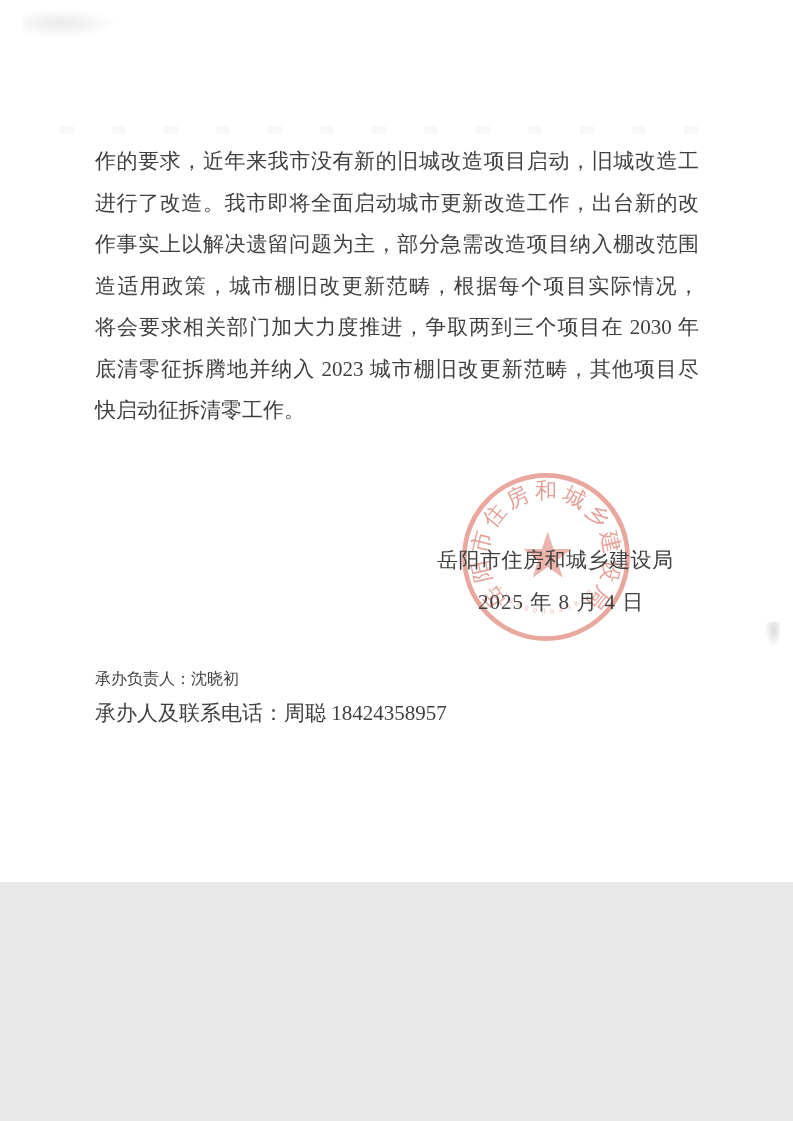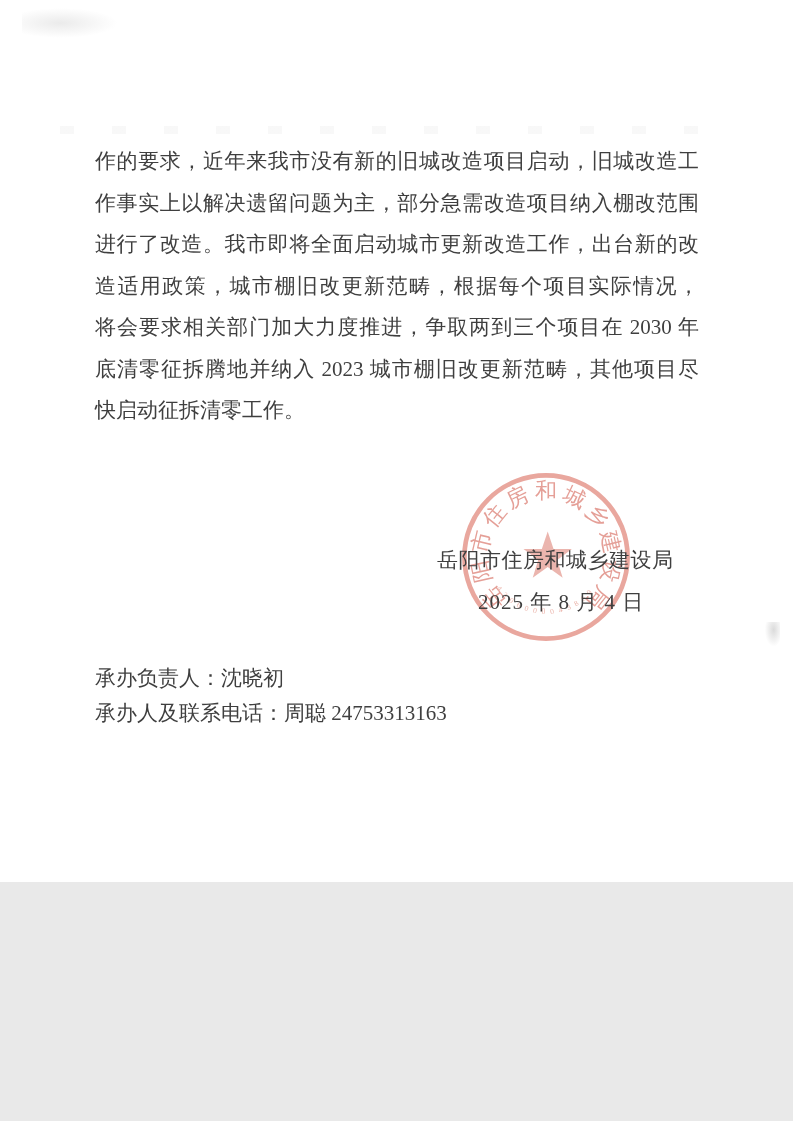--- a/index.html
+++ b/index.html
@@ -34,21 +34,21 @@
     text-align:center;
   }
   .sign-date{
     position:absolute;left:478px;top:582px;
     font-size:21px;line-height:41.5px;letter-spacing:1px;
     z-index:3;
   }
   
   .contact1{
     position:absolute;left:95px;top:661px;
-    font-size:21px;line-height:35px;
+    font-size:16px;line-height:35px;
   }
   .contact2{
     position:absolute;left:95px;top:696px;
     font-size:21px;line-height:35px;
   }
   
   .seal{
     position:absolute;left:461px;top:472px;width:170px;height:170px;
     z-index:1;
     mix-blend-mode:multiply;
@@ -76,22 +76,22 @@
 <body>
 
 <div class="page">
 
   <div class="artifact-smudge-tl"></div>
   <div class="artifact-dash-row"></div>
   <div class="artifact-edge-mark"></div>
 
   <div class="body-text">
     <div class="line">作的要求，近年来我市没有新的旧城改造项目启动，旧城改造工</div>
+    <div class="line">进行了改造。我市即将全面启动城市更新改造工作，出台新的改</div>
     <div class="line">作事实上以解决遗留问题为主，部分急需改造项目纳入棚改范围</div>
-    <div class="line">进行了改造。我市即将全面启动城市更新改造工作，出台新的改</div>
     <div class="line">造适用政策，城市棚旧改更新范畴，根据每个项目实际情况，</div>
     <div class="line">将会要求相关部门加大力度推进，争取两到三个项目在 2030 年</div>
     <div class="line">底清零征拆腾地并纳入 2023 城市棚旧改更新范畴，其他项目尽</div>
     <div class="line last">快启动征拆清零工作。</div>
   </div>
 
   <svg class="seal" viewBox="0 0 200 200" aria-hidden="true">
 
     <circle cx="100" cy="100" r="96" fill="none" stroke="#e79d94" stroke-width="5.5"></circle>
 
@@ -114,15 +114,15 @@
     <path id="seal-code-arc" d="M 34,124 A 72,72 0 0 0 166,124" fill="none"></path>
     <text font-size="9" fill="#e9aca2" letter-spacing="6">
       <textPath href="#seal-code-arc" startOffset="50%" text-anchor="middle">4306000043869</textPath>
     </text>
   </svg>
 
   <div class="signature">岳阳市住房和城乡建设局</div>
   <div class="sign-date">2025 年 8 月 4 日</div>
 
   <div class="contact1">承办负责人：沈晓初</div>
-  <div class="contact2">承办人及联系电话：周聪 24753313163</div>
+  <div class="contact2">承办人及联系电话：周聪 18424358957</div>
 
 </div>
 
 </body></html>

